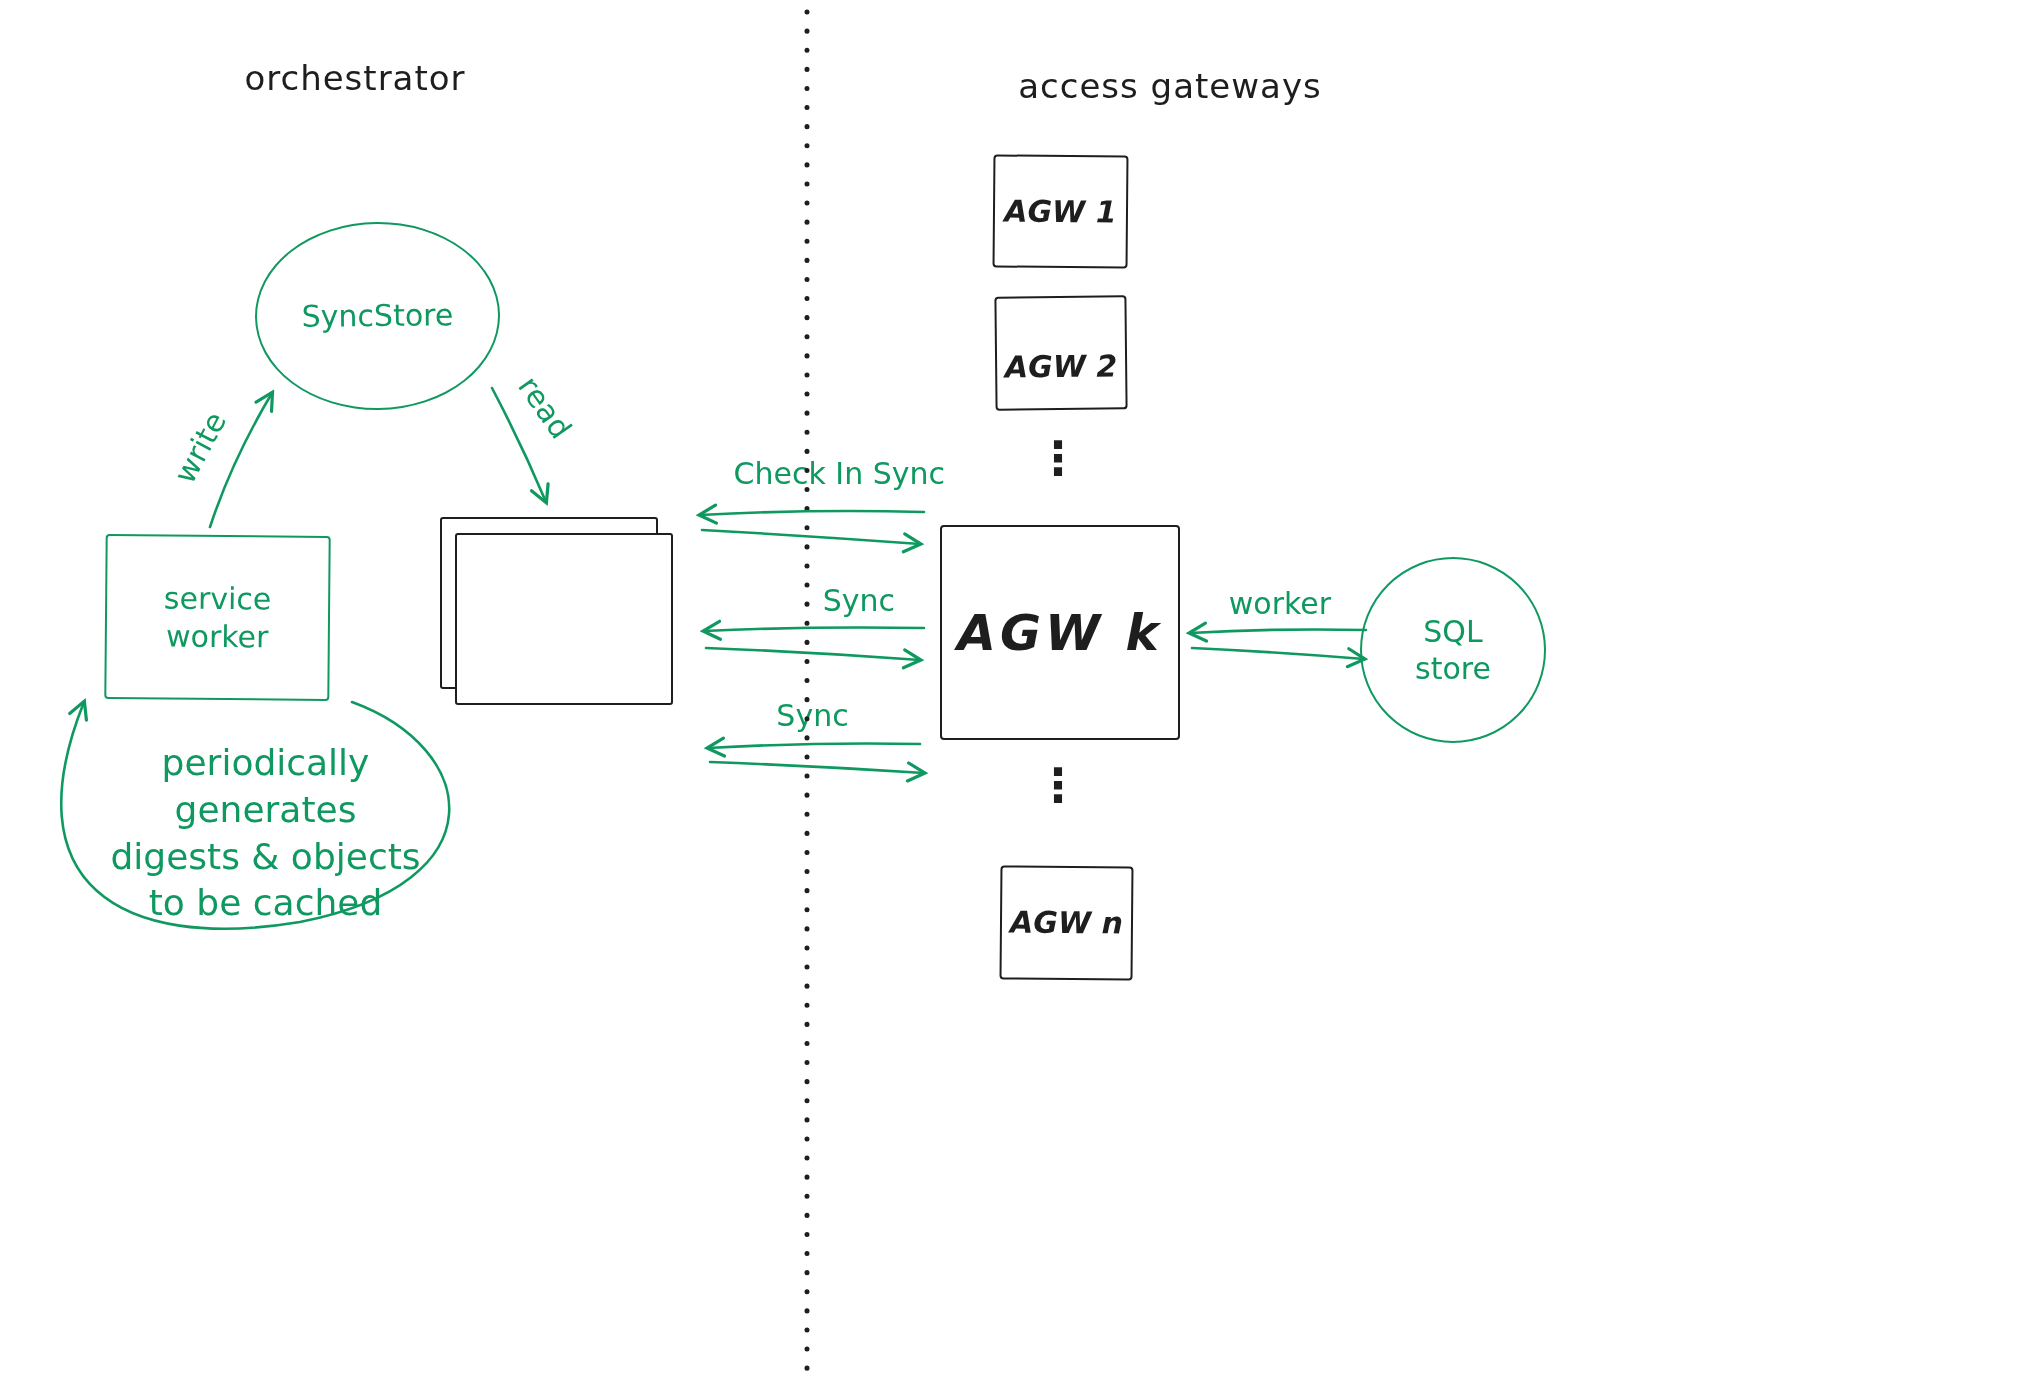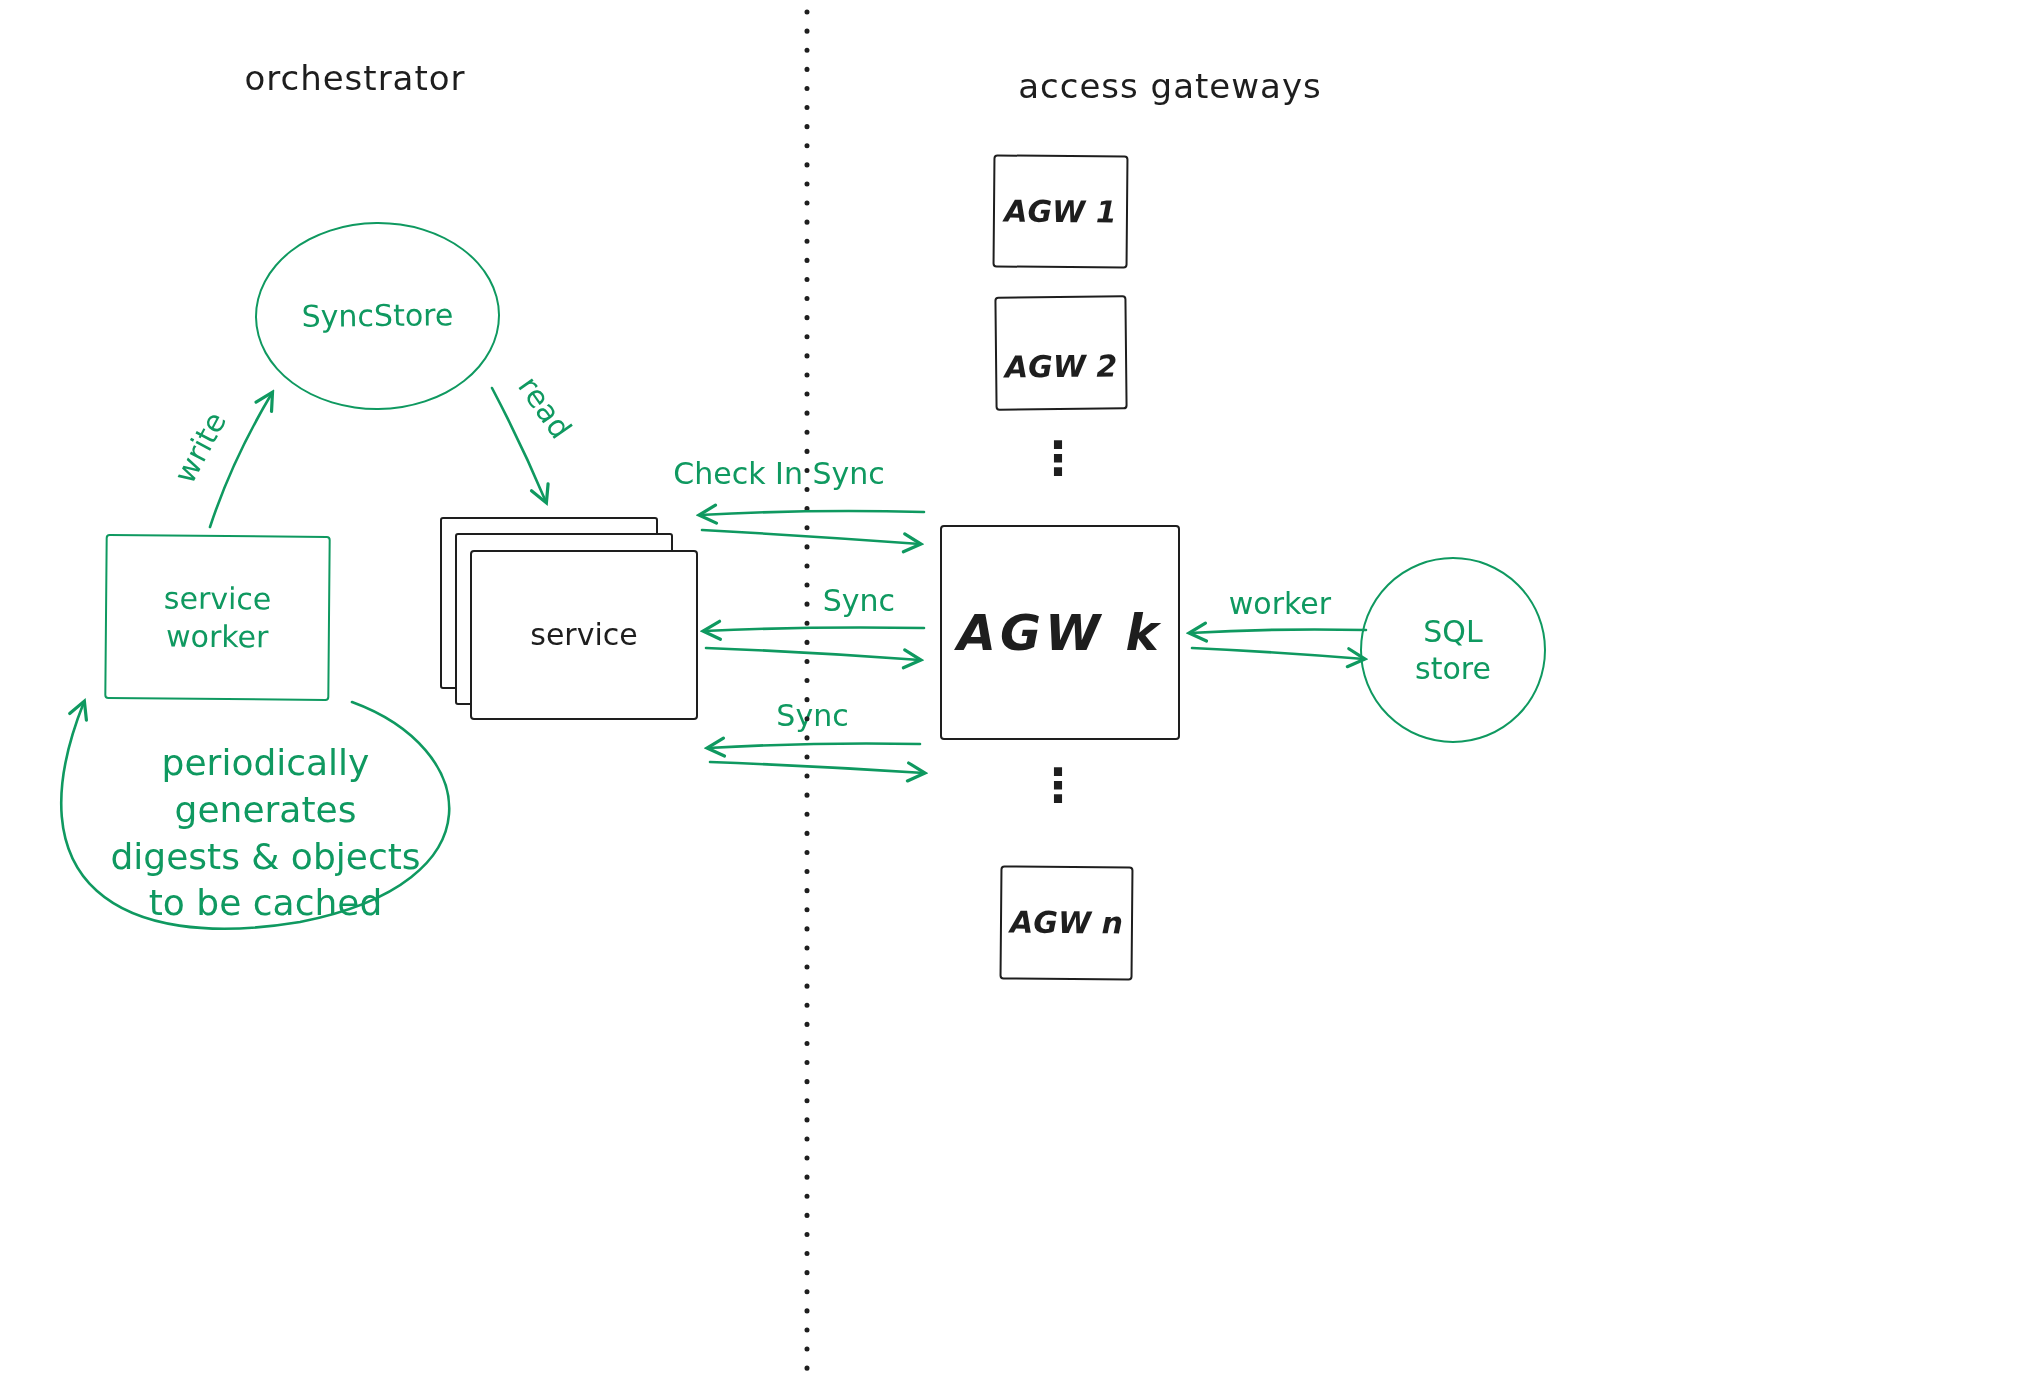--- a/index.html
+++ b/index.html
@@ -43,23 +43,20 @@
   <div class="node ellipse tilt-l" style="left:255px;top:222px;width:245px;height:188px;">
     <span class="nlabel green">SyncStore</span>
   </div>
 
   <div class="node grect tilt-r" style="left:105px;top:535px;width:225px;height:165px;">
     <span class="nlabel green" style="width:140px;">service worker</span>
   </div>
 
   <div class="stack" style="left:440px;top:517px;width:218px;height:172px;"></div>
   <div class="stack" style="left:455px;top:533px;width:218px;height:172px;"></div>
-  <div class="node rect" style="left:470px;top:550px;width:228px;height:170px;">
-    <span class="nlabel">service</span>
-  </div>
 
   <div class="node rect tilt-r" style="left:993px;top:155px;width:135px;height:113px;">
     <span class="nlabel" style="font-style:italic;font-weight:bold;">AGW 1</span>
   </div>
   <div class="node rect tilt-l" style="left:995px;top:296px;width:132px;height:114px;">
     <span class="nlabel" style="font-style:italic;font-weight:bold;margin-top:28px;">AGW 2</span>
   </div>
 
   <div class="label dots" style="left:1035px;top:435px;width:36px;">⋮</div>
 
@@ -72,21 +69,21 @@
   <div class="node rect tilt-r" style="left:1000px;top:866px;width:133px;height:114px;">
     <span class="nlabel" style="font-style:italic;font-weight:bold;">AGW n</span>
   </div>
 
   <div class="node ellipse" style="left:1360px;top:557px;width:186px;height:186px;">
     <span class="nlabel green" style="width:100px;">SQL store</span>
   </div>
 
   <div class="label edge-label rot" style="left:145px;top:430px;width:110px;transform:rotate(-62deg);">write</div>
   <div class="label edge-label rot" style="left:490px;top:390px;width:110px;transform:rotate(55deg);">read</div>
-  <div class="label edge-label" style="left:659px;top:456px;width:240px;">Check In Sync</div>
+  <div class="label edge-label" style="left:705px;top:456px;width:240px;text-align:right;">Check In Sync</div>
   <div class="label edge-label" style="left:730px;top:583px;width:165px;text-align:right;">Sync</div>
   <div class="label edge-label" style="left:730px;top:698px;width:165px;">Sync</div>
   <div class="label edge-label" style="left:1200px;top:586px;width:160px;">worker</div>
 
   <div class="label note" style="left:108px;top:740px;width:315px;">periodically generates digests &amp; objects to be cached</div>
 
   <svg id="wires" width="2030" height="1387" viewBox="0 0 2030 1387">
     <defs>
       <marker id="ah" viewBox="0 0 12 12" refX="10" refY="6" markerWidth="24" markerHeight="24" orient="auto" markerUnits="userSpaceOnUse">
         <path d="M2,1.5 L10.5,6 L2,10.5" fill="none" stroke="#0f9960" stroke-width="1.6" stroke-linecap="round"></path>

